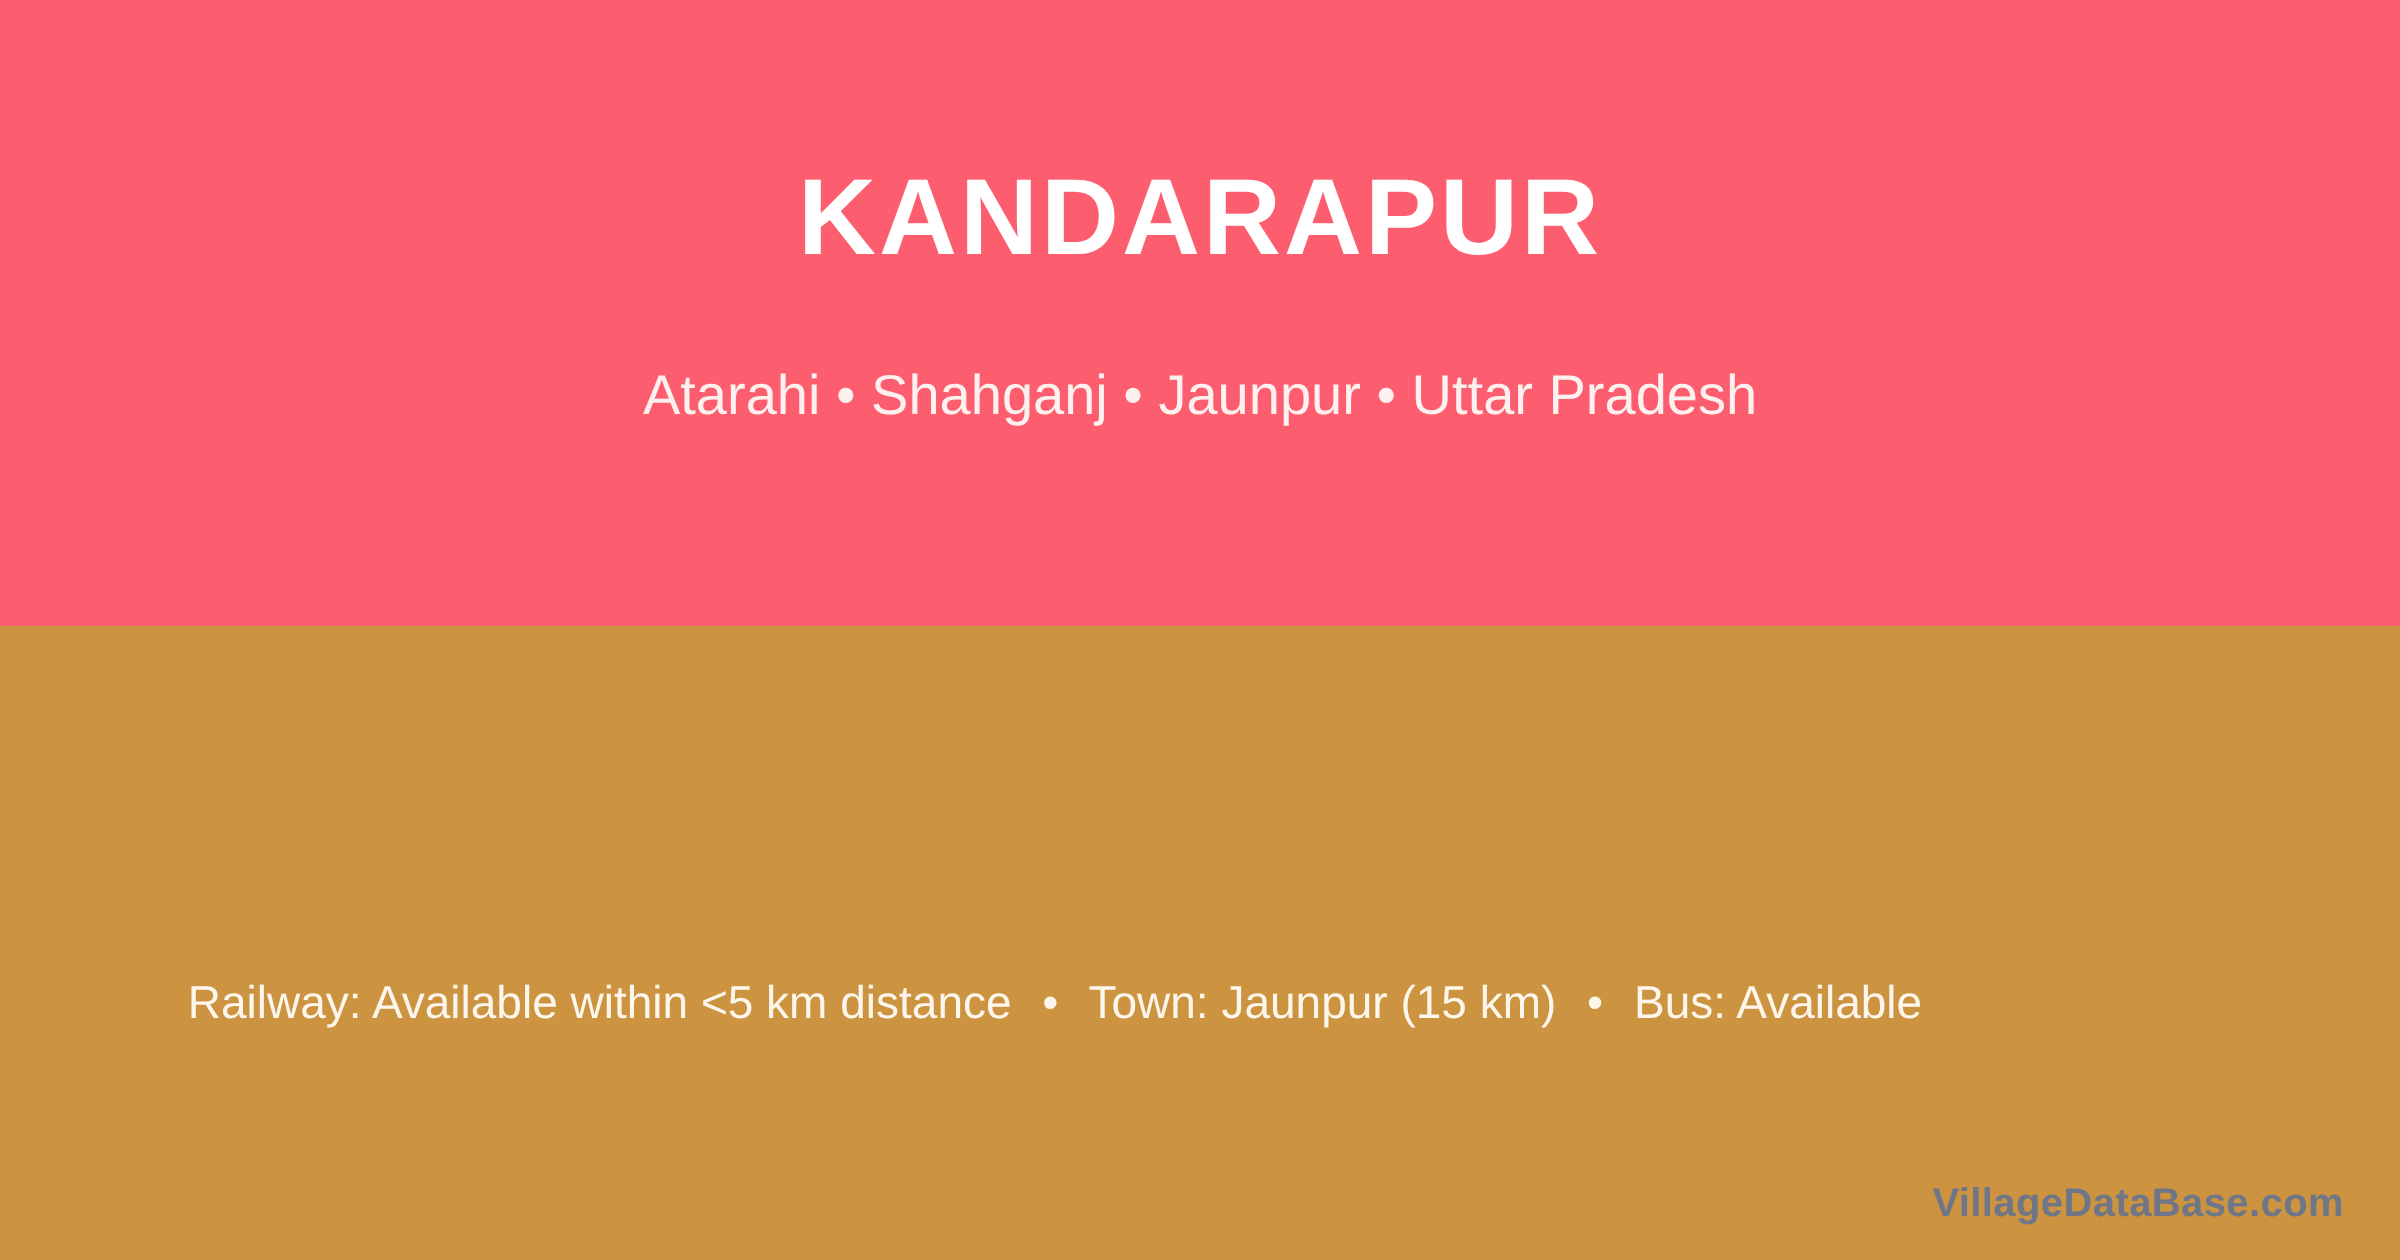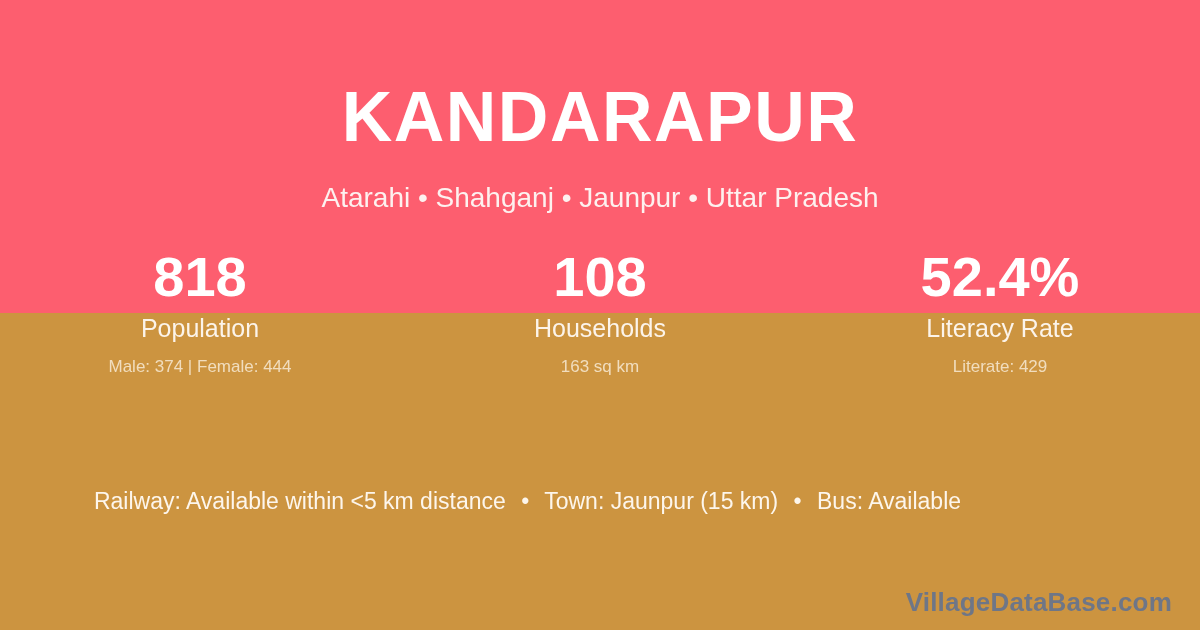--- a/index.html
+++ b/index.html
@@ -48,21 +48,21 @@
     z-index: 3;
   }
 
   .village-title {
     margin: 0;
     padding: 0;
     position: absolute;
     left: 0;
     top: 82px;
     width: 1200px;
-    font-size: 70px;
+    font-size: 54px;
     font-weight: bold;
     letter-spacing: 1.5px;
     line-height: 1;
     color: #ffffff;
     text-align: center;
     white-space: nowrap;
   }
 
   .village-breadcrumb {
     position: absolute;
@@ -140,21 +140,21 @@
     display: inline-block;
     padding: 0 9px;
     color: #fdf6ec;
   }
 
   
   .brand {
     position: absolute;
     right: 28px;
     top: 588px;
-    font-size: 26px;
+    font-size: 20px;
     font-weight: bold;
     line-height: 28px;
     color: #6e7687;
     letter-spacing: 0.2px;
     white-space: nowrap;
     z-index: 3;
   }
 </style>
 </head>
 <body>
@@ -162,41 +162,20 @@
 <div class="card">
 
   <div class="band-top"></div>
   <div class="band-bottom"></div>
 
   <div class="header">
     <h1 class="village-title">KANDARAPUR</h1>
     <div class="village-breadcrumb">Atarahi • Shahganj • Jaunpur • Uttar Pradesh</div>
   </div>
 
-  <div class="stats-row">
-
-    <div class="stat-col">
-      <div class="stat-value">818</div>
-      <div class="stat-label">Population</div>
-      <div class="stat-sub">Male: 374 | Female: 444</div>
-    </div>
-
-    <div class="stat-col">
-      <div class="stat-value">108</div>
-      <div class="stat-label">Households</div>
-      <div class="stat-sub">163 sq km</div>
-    </div>
-
-    <div class="stat-col">
-      <div class="stat-value">52.4%</div>
-      <div class="stat-label">Literacy Rate</div>
-      <div class="stat-sub">Literate: 429</div>
-    </div>
-
-  </div>
 
   <div class="infra-line">
     <span>Railway: Available within &lt;5 km distance</span>
     <span class="infra-sep">•</span>
     <span>Town: Jaunpur (15 km)</span>
     <span class="infra-sep">•</span>
     <span>Bus: Available</span>
   </div>
 
   <div class="brand">VillageDataBase.com</div>

